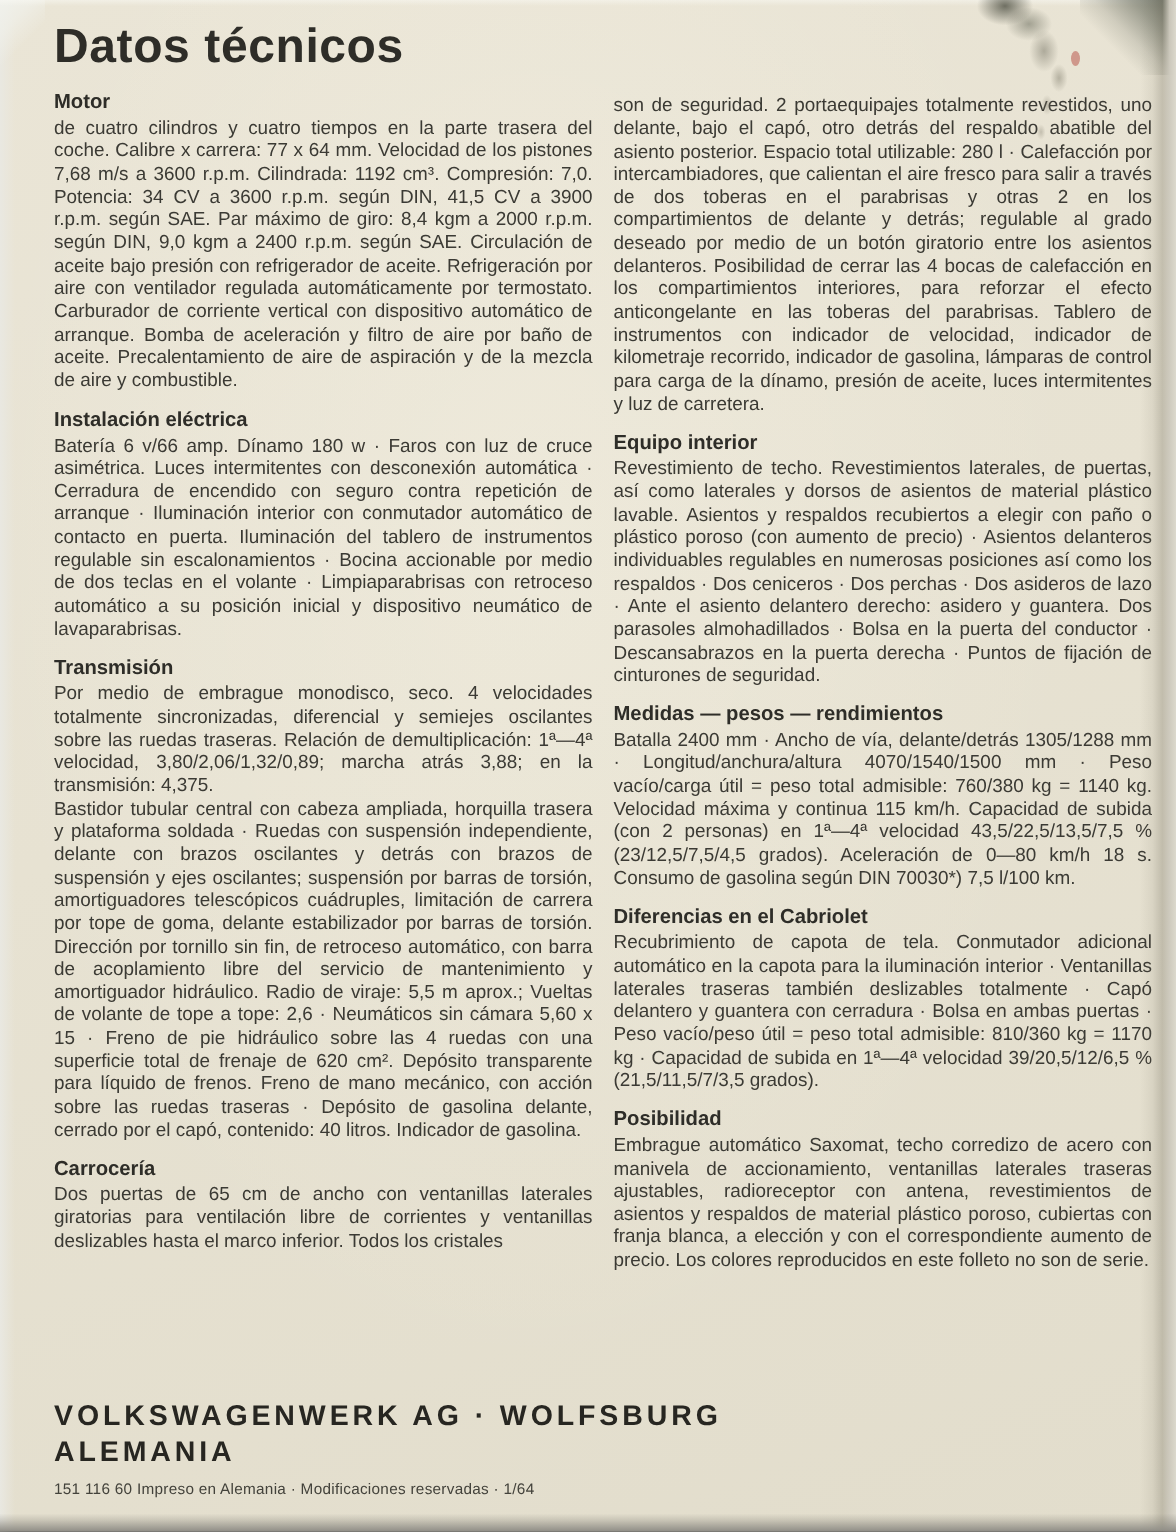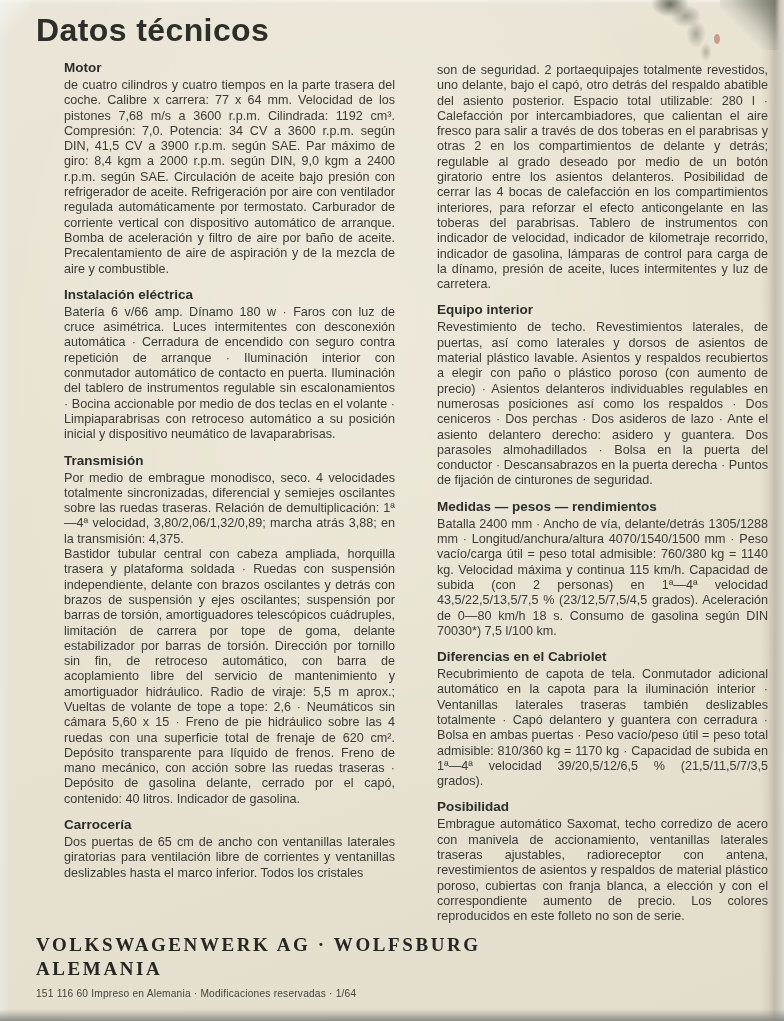--- a/index.html
+++ b/index.html
@@ -36,31 +36,31 @@
                    radial-gradient(ellipse 14px 20px at 60px 38px, rgba(115,113,98,0.5),  rgba(115,113,98,0) 70%),
                    radial-gradient(ellipse 8px 13px at 70px 56px,  rgba(120,117,100,0.45), rgba(120,117,100,0) 72%),
                    radial-gradient(ellipse 5px 9px  at 62px 74px,  rgba(125,120,104,0.4),  rgba(125,120,104,0) 75%),
                    radial-gradient(ellipse 4px 7px  at 58px 92px,  rgba(125,120,104,0.35), rgba(125,120,104,0) 75%); }
   .fleck-red   { position:absolute; left:714px; top:34px; width:6px; height:10px; border-radius:50%;
                  background:rgba(186,90,78,0.55); }
 
   .content { position:absolute; left:36px; top:12px; width:732px; }
   .title { font-size:32px; font-weight:bold; color:#2e2d28; letter-spacing:0.4px; margin:0 0 9px 0; }
   .cols { display:flex; gap:14px; }
-  .col  { width:359px;margin-left:28px; }
+  .col  { width:359px; }
   .section h2 { font-size:13.5px; font-weight:bold; color:#2e2d28; margin:10px 0 3px 0; }
   .section.first h2 { margin-top:2px; }
   .section p, .lead {
     font-size:12.6px; line-height:15.3px; margin:0;
     text-align:justify; hyphens:auto; -webkit-hyphens:auto;
   }
   .lead { margin-top:5px; }
   .footnote { font-size:10.2px; line-height:12.6px; margin-top:7px; text-align:justify; color:#43423b; }
   .publisher { position:absolute; left:36px; top:933px;
-               font-family:Liberation Serif, serif;
+               font-family:Liberation Sans, sans-serif;
                font-weight:bold; font-size:19px; line-height:24px;
                letter-spacing:2.6px; color:#272621; }
   .imprint { position:absolute; left:36px; top:988px; font-size:10.2px; letter-spacing:0.2px; color:#43423b;text-align:center; }
 </style>
 </head>
 <body>
 
 <div class="page">
 
   <div class="edge-left"></div>

